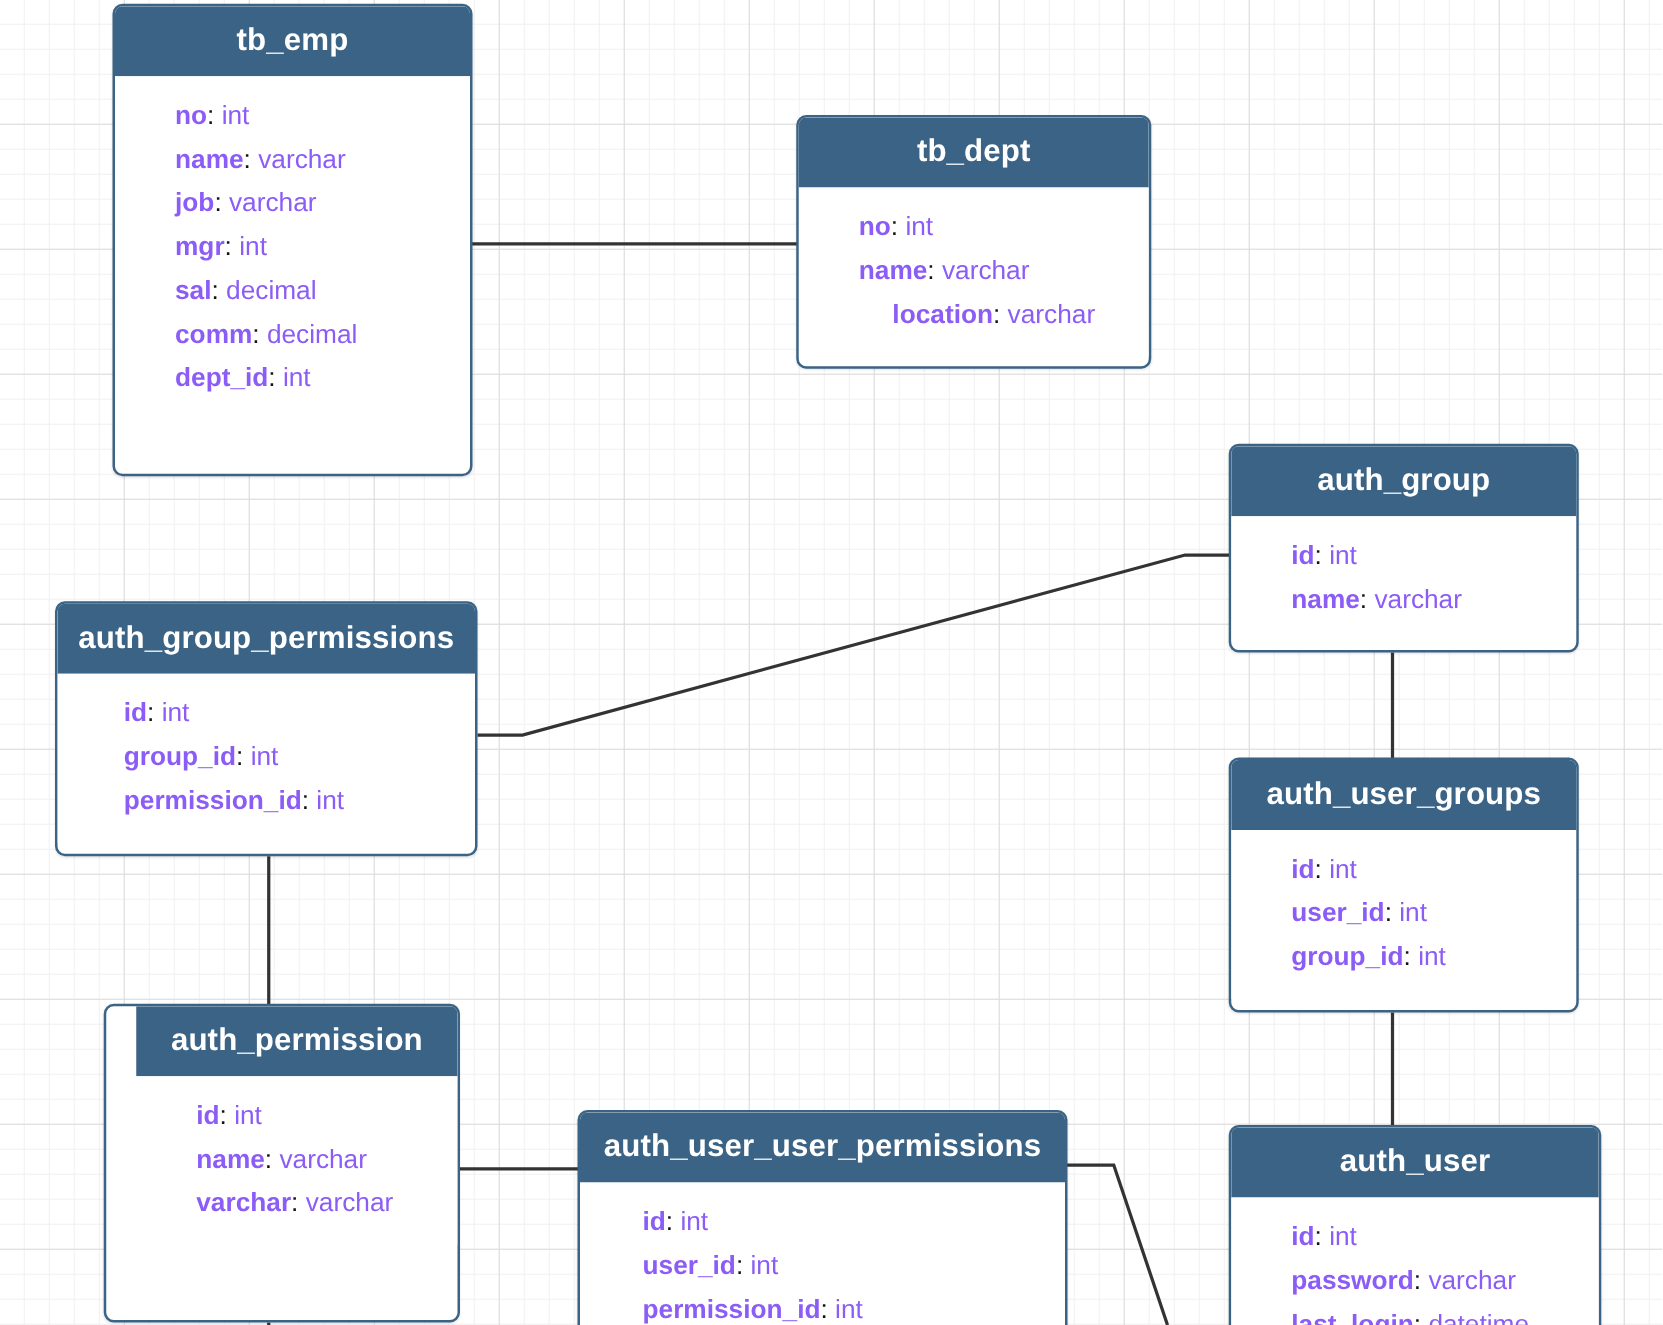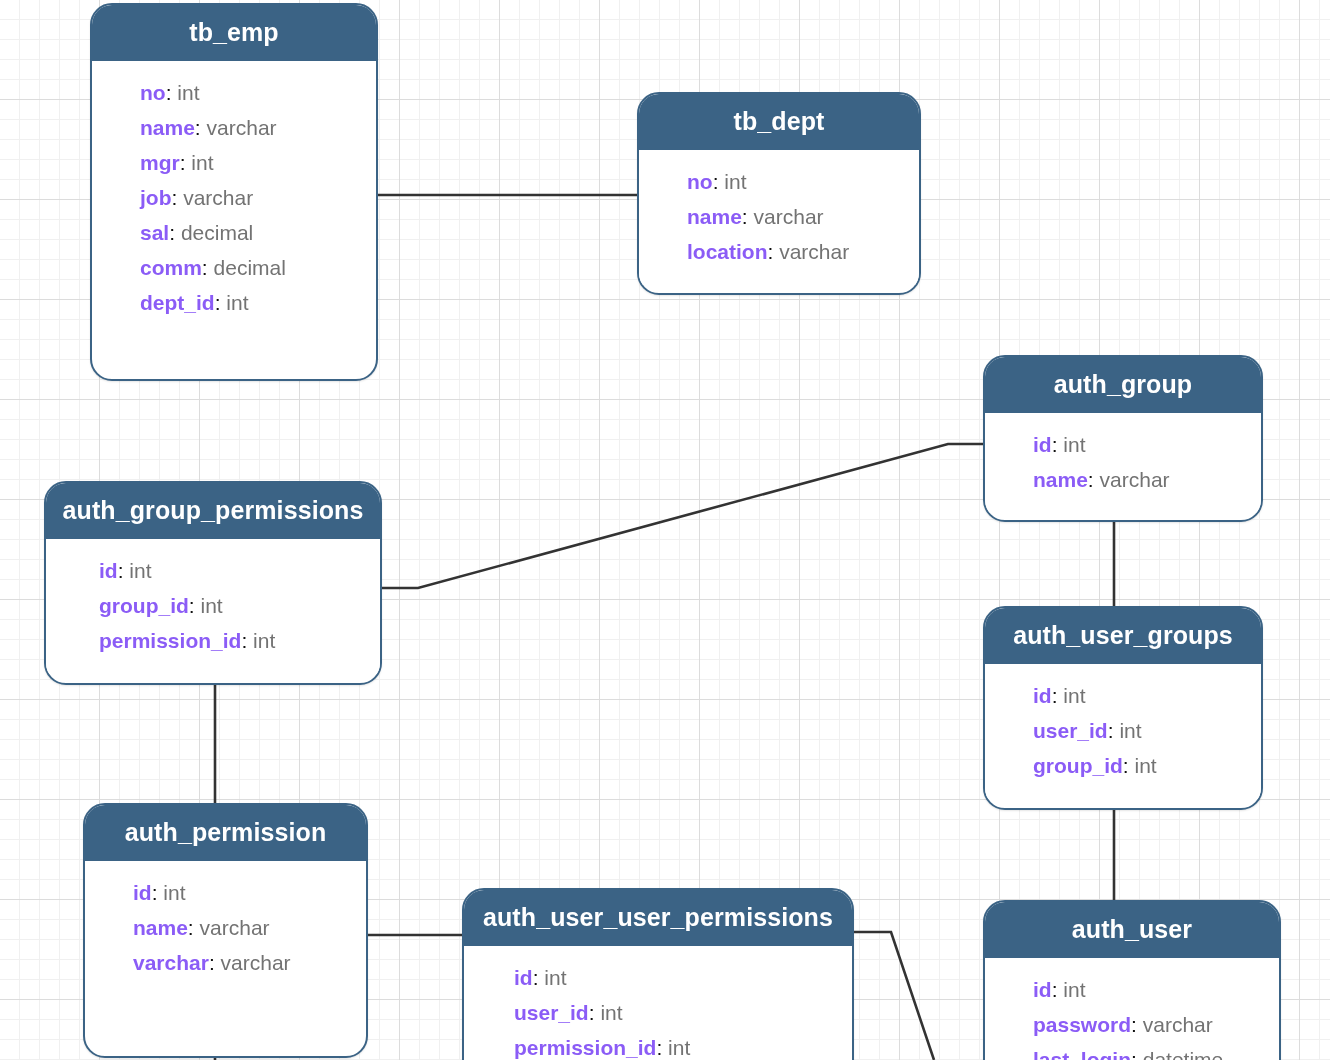--- a/index.html
+++ b/index.html
@@ -30,21 +30,21 @@
   .edges {
     position: absolute;
     left: 0; top: 0;
     width: 1330px;
     height: 1060px;
     pointer-events: none;
   }
   .entity {
     position: absolute;
     background: #ffffff;
-    border-radius: 22px;
+    border-radius: 8px;
     border: 2px solid #3b6385;
     box-sizing: border-box;
     overflow: hidden;
     box-shadow: 0 1px 2px rgba(0,0,0,0.10);
   }
   .entity-header {
     background: #3b6385;
     color: #ffffff;
     text-align: center;
     font-size: 25px;
@@ -66,21 +66,21 @@
     color: #111111;
   }
   .field .fname {
     color: #8b5cf6;
     font-weight: bold;
   }
   .field .fcolon {
     color: #111111;
   }
   .field .ftype {
-    color: #737373;
+    color: #8b5cf6;
     font-weight: normal;
   }
 </style>
 </head>
 <body>
 
 <div id="canvas">
 
   <svg class="edges" width="1330" height="1060" viewBox="0 0 1330 1060">
       <polyline points="376,195 638,195" fill="none" stroke="#333333" stroke-width="2.6" stroke-linecap="butt" stroke-linejoin="miter"></polyline>
@@ -92,33 +92,33 @@
       <polyline points="853,932 891,932 934,1060" fill="none" stroke="#333333" stroke-width="2.6" stroke-linecap="butt" stroke-linejoin="miter"></polyline>
       <polyline points="215,1058 215,1060" fill="none" stroke="#333333" stroke-width="2.6" stroke-linecap="butt" stroke-linejoin="miter"></polyline>
     </svg>
 
   <div id="entity-layer">
       <div class="entity" style="left: 90px; top: 3px; width: 288px; height: 378px;">
         <div class="entity-header">tb_emp</div>
         <div class="entity-body">
           <div class="field" style="padding-left: 48px;"><span class="fname">no</span><span class="fcolon">: </span><span class="ftype">int</span></div>
           <div class="field" style="padding-left: 48px;"><span class="fname">name</span><span class="fcolon">: </span><span class="ftype">varchar</span></div>
+          <div class="field" style="padding-left: 48px;"><span class="fname">job</span><span class="fcolon">: </span><span class="ftype">varchar</span></div>
           <div class="field" style="padding-left: 48px;"><span class="fname">mgr</span><span class="fcolon">: </span><span class="ftype">int</span></div>
-          <div class="field" style="padding-left: 48px;"><span class="fname">job</span><span class="fcolon">: </span><span class="ftype">varchar</span></div>
           <div class="field" style="padding-left: 48px;"><span class="fname">sal</span><span class="fcolon">: </span><span class="ftype">decimal</span></div>
           <div class="field" style="padding-left: 48px;"><span class="fname">comm</span><span class="fcolon">: </span><span class="ftype">decimal</span></div>
           <div class="field" style="padding-left: 48px;"><span class="fname">dept_id</span><span class="fcolon">: </span><span class="ftype">int</span></div>
         </div>
       </div>
       <div class="entity" style="left: 637px; top: 92px; width: 284px; height: 203px;">
         <div class="entity-header">tb_dept</div>
         <div class="entity-body">
           <div class="field" style="padding-left: 48px;"><span class="fname">no</span><span class="fcolon">: </span><span class="ftype">int</span></div>
           <div class="field" style="padding-left: 48px;"><span class="fname">name</span><span class="fcolon">: </span><span class="ftype">varchar</span></div>
-          <div class="field" style="padding-left: 48px;"><span class="fname">location</span><span class="fcolon">: </span><span class="ftype">varchar</span></div>
+          <div class="field" style="padding-left: 48px; text-align: center;"><span class="fname">location</span><span class="fcolon">: </span><span class="ftype">varchar</span></div>
         </div>
       </div>
       <div class="entity" style="left: 983px; top: 355px; width: 280px; height: 167px;">
         <div class="entity-header">auth_group</div>
         <div class="entity-body">
           <div class="field" style="padding-left: 48px;"><span class="fname">id</span><span class="fcolon">: </span><span class="ftype">int</span></div>
           <div class="field" style="padding-left: 48px;"><span class="fname">name</span><span class="fcolon">: </span><span class="ftype">varchar</span></div>
         </div>
       </div>
       <div class="entity" style="left: 44px; top: 481px; width: 338px; height: 204px;">
@@ -130,21 +130,21 @@
         </div>
       </div>
       <div class="entity" style="left: 983px; top: 606px; width: 280px; height: 204px;">
         <div class="entity-header">auth_user_groups</div>
         <div class="entity-body">
           <div class="field" style="padding-left: 48px;"><span class="fname">id</span><span class="fcolon">: </span><span class="ftype">int</span></div>
           <div class="field" style="padding-left: 48px;"><span class="fname">user_id</span><span class="fcolon">: </span><span class="ftype">int</span></div>
           <div class="field" style="padding-left: 48px;"><span class="fname">group_id</span><span class="fcolon">: </span><span class="ftype">int</span></div>
         </div>
       </div>
-      <div class="entity" style="left: 83px; top: 803px; width: 285px; height: 255px;">
+      <div class="entity" style="left: 83px; top: 803px; width: 285px; height: 255px; padding-left: 24px;">
         <div class="entity-header">auth_permission</div>
         <div class="entity-body">
           <div class="field" style="padding-left: 48px;"><span class="fname">id</span><span class="fcolon">: </span><span class="ftype">int</span></div>
           <div class="field" style="padding-left: 48px;"><span class="fname">name</span><span class="fcolon">: </span><span class="ftype">varchar</span></div>
           <div class="field" style="padding-left: 48px;"><span class="fname">varchar</span><span class="fcolon">: </span><span class="ftype">varchar</span></div>
         </div>
       </div>
       <div class="entity" style="left: 462px; top: 888px; width: 392px; height: 205px;">
         <div class="entity-header">auth_user_user_permissions</div>
         <div class="entity-body">

